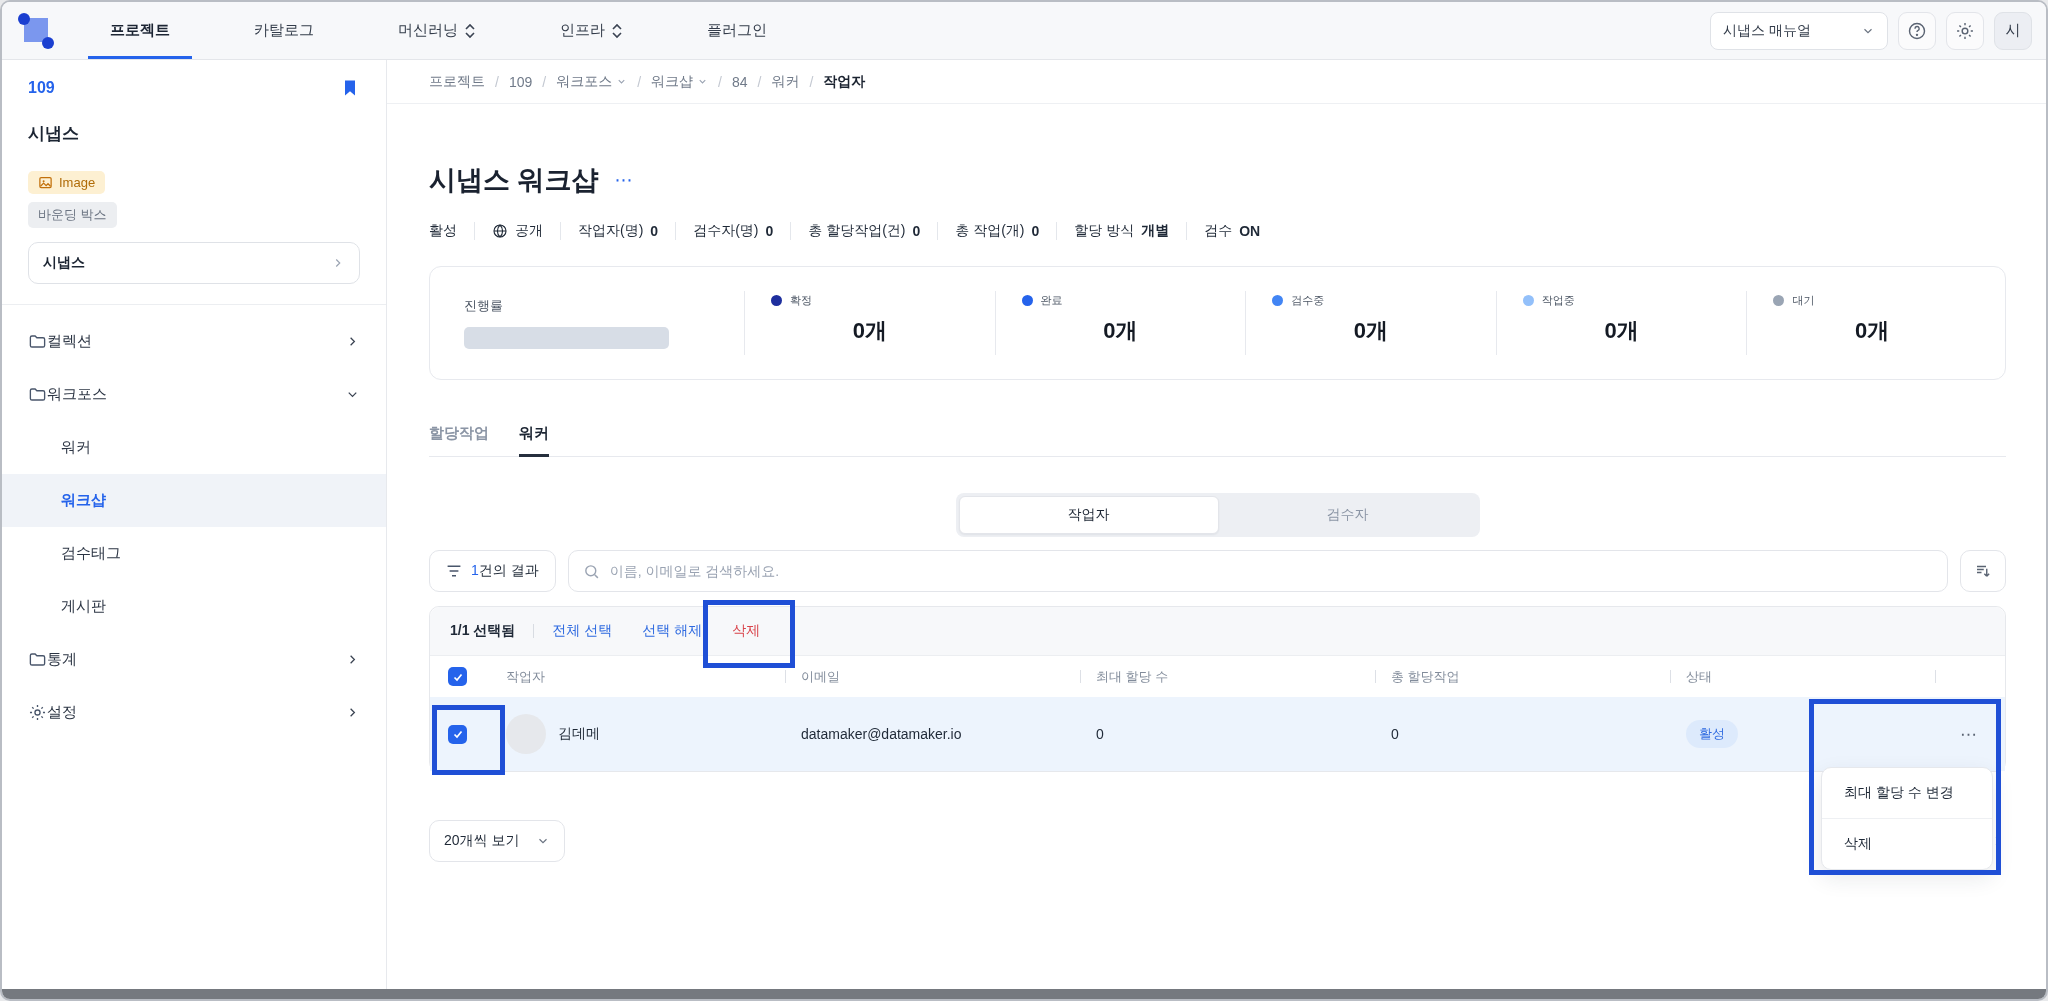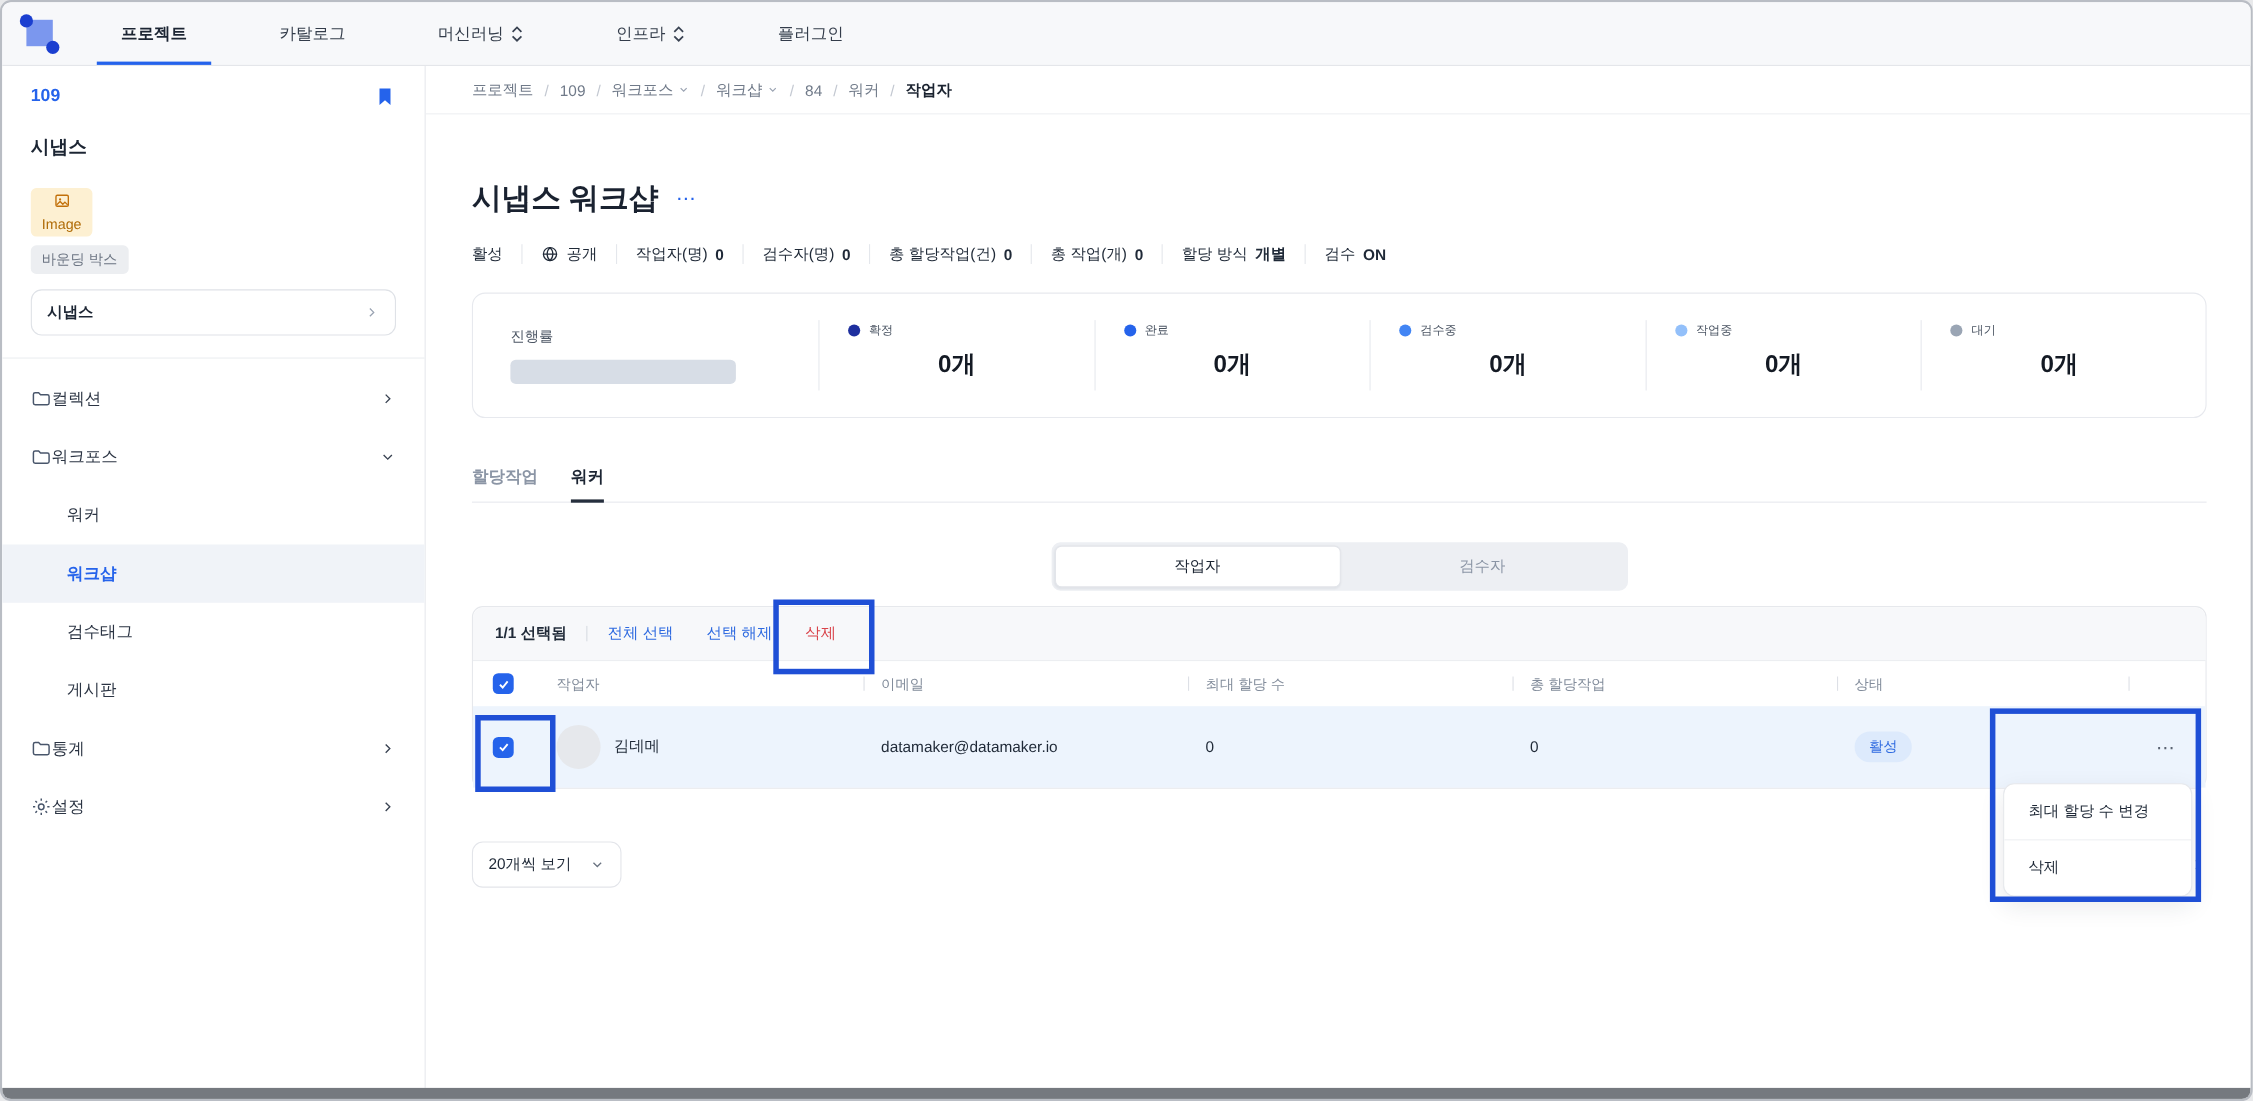--- a/index.html
+++ b/index.html
@@ -29,21 +29,21 @@
   .body-wrap { flex:1; display:flex; min-height:0; }
 
   
   .sidebar { width:385px; background:#fff; border-right:1px solid #e7e9ed; padding:18px 0 0 0; flex-shrink:0; }
   .side-top { padding:0 26px; }
   .side-id-row { display:flex; align-items:center; justify-content:space-between; }
   .side-id { color:#2563eb; font-weight:bold; font-size:16px; }
   .side-name { font-size:17px; font-weight:bold; color:#1c2533; margin-top:24px; }
   .badge-row { margin-top:26px; display:flex; }
   .badge-img { display:inline-flex; align-items:center; gap:6px; background:#fdf0d2; color:#b06c08;
-               font-size:13px; padding:4px 10px; border-radius:5px;flex-direction:column; }
+               font-size:13px; padding:4px 10px; border-radius:5px; }
   .badge-task { display:inline-block; background:#eceef1; color:#6b7482; font-size:13px; padding:4px 10px; border-radius:5px; margin-top:8px; }
   .side-select { margin-top:14px; height:42px; border:1px solid #dfe2e7; border-radius:10px; display:flex;
                  align-items:center; justify-content:space-between; padding:0 14px; font-size:14px; font-weight:bold; color:#1c2533; }
   .side-div { border-top:1px solid #eceef1; margin-top:20px; }
   .side-menu { padding:10px 0; }
   .side-item { height:53px; display:flex; align-items:center; padding:0 26px; font-size:15px; color:#2b3443; cursor:pointer; }
   .side-item .lbl { flex:1; }
   .side-item .chev { color:#3a4352; }
   .side-sub { height:53px; display:flex; align-items:center; padding:0 26px 0 59px; font-size:15px; color:#2b3443; cursor:pointer; }
   .side-sub.active { background:#f0f3f8; color:#2563eb; font-weight:bold; }
@@ -173,20 +173,44 @@
           <svg width="12" height="16" viewBox="0 0 12 16" fill="none" stroke="#3a4352" stroke-width="1.6">
               <polyline points="2,6 6,2 10,6"></polyline>
               <polyline points="2,10 6,14 10,10"></polyline>
             </svg>
         </span>
       </div>
       <div class="nav-tab">
         <span>플러그인</span>
       </div>
     </nav>
+    <div class="nav-right">
+      <div class="manual-select">
+        <span>시냅스 매뉴얼</span>
+        <svg width="14" height="14" viewBox="0 0 24 24" fill="none" stroke="#6b7482" stroke-width="2">
+            <polyline points="6,9 12,15 18,9"></polyline>
+          </svg>
+      </div>
+      <div class="icon-btn">
+        <svg width="20" height="20" viewBox="0 0 24 24" fill="none" stroke="#5a6372" stroke-width="1.7">
+          <circle cx="12" cy="12" r="9"></circle>
+            <path d="M9.6 9.2a2.5 2.5 0 1 1 3.4 2.3c-.8.35-1 .9-1 1.8"></path>
+            <circle cx="12" cy="16.6" r="0.6" fill="#5a6372"></circle>
+        </svg>
+      </div>
+      <div class="icon-btn">
+        <svg width="20" height="20" viewBox="0 0 24 24" fill="none" stroke="#5a6372" stroke-width="1.7">
+          <circle cx="12" cy="12" r="3.4"></circle>
+          <path d="M12 2.5v2.6M12 18.9v2.6M2.5 12h2.6M18.9 12h2.6M5.3 5.3l1.8 1.8M16.9 16.9l1.8 1.8M18.7 5.3l-1.8 1.8M7.1 16.9l-1.8 1.8"></path>
+        </svg>
+      </div>
+      <div class="avatar-btn">
+        <span>시</span>
+      </div>
+    </div>
   </header>
 
   <div class="body-wrap">
 
     <aside class="sidebar">
       <div class="side-top">
         <div class="side-id-row">
           <span class="side-id">109</span>
           <svg width="20" height="20" viewBox="0 0 24 24" fill="#2563eb">
               <path d="M6 3h12v18l-6-5.2L6 21z"></path>
@@ -415,20 +439,40 @@
           <div class="segmented">
             <div class="seg-opt active">
                 <span>작업자</span>
               </div>
             <div class="seg-opt">
                 <span>검수자</span>
               </div>
           </div>
         </div>
 
+        <div class="filter-row">
+          <div class="filter-btn">
+            <svg width="16" height="14" viewBox="0 0 20 16" fill="none" stroke="#49566b" stroke-width="2">
+              <path d="M2 2h16M4.5 8h11M7.5 14h5"></path>
+            </svg>
+            <span><span class="cnt">1</span><span>건의 결과</span></span>
+          </div>
+          <div class="search-box">
+            <svg width="17" height="17" viewBox="0 0 24 24" fill="none" stroke="#9aa3b2" stroke-width="2">
+              <circle cx="11" cy="11" r="7"></circle>
+                <path d="M16.5 16.5L21 21"></path>
+            </svg>
+            <input type="text" placeholder="이름, 이메일로 검색하세요." style="">
+          </div>
+          <div class="sort-btn">
+            <svg width="18" height="18" viewBox="0 0 24 24" fill="none" stroke="#5a6372" stroke-width="1.9">
+              <path d="M4 6h12M4 10h9M4 14h6M17 9v10M17 19l-3.2-3.2M17 19l3.2-3.2"></path>
+            </svg>
+          </div>
+        </div>
 
         <div class="table-card">
           <div class="sel-bar">
             <span class="sel-count">1/1 선택됨</span>
             <span class="sel-sep"></span>
             <span class="sel-link">전체 선택</span>
             <span class="sel-link">선택 해제</span>
             <span class="sel-del-wrap">
               <span class="sel-link danger">삭제</span>
               <span class="annot delete" style="border-color: rgb(31, 79, 214);"></span>

